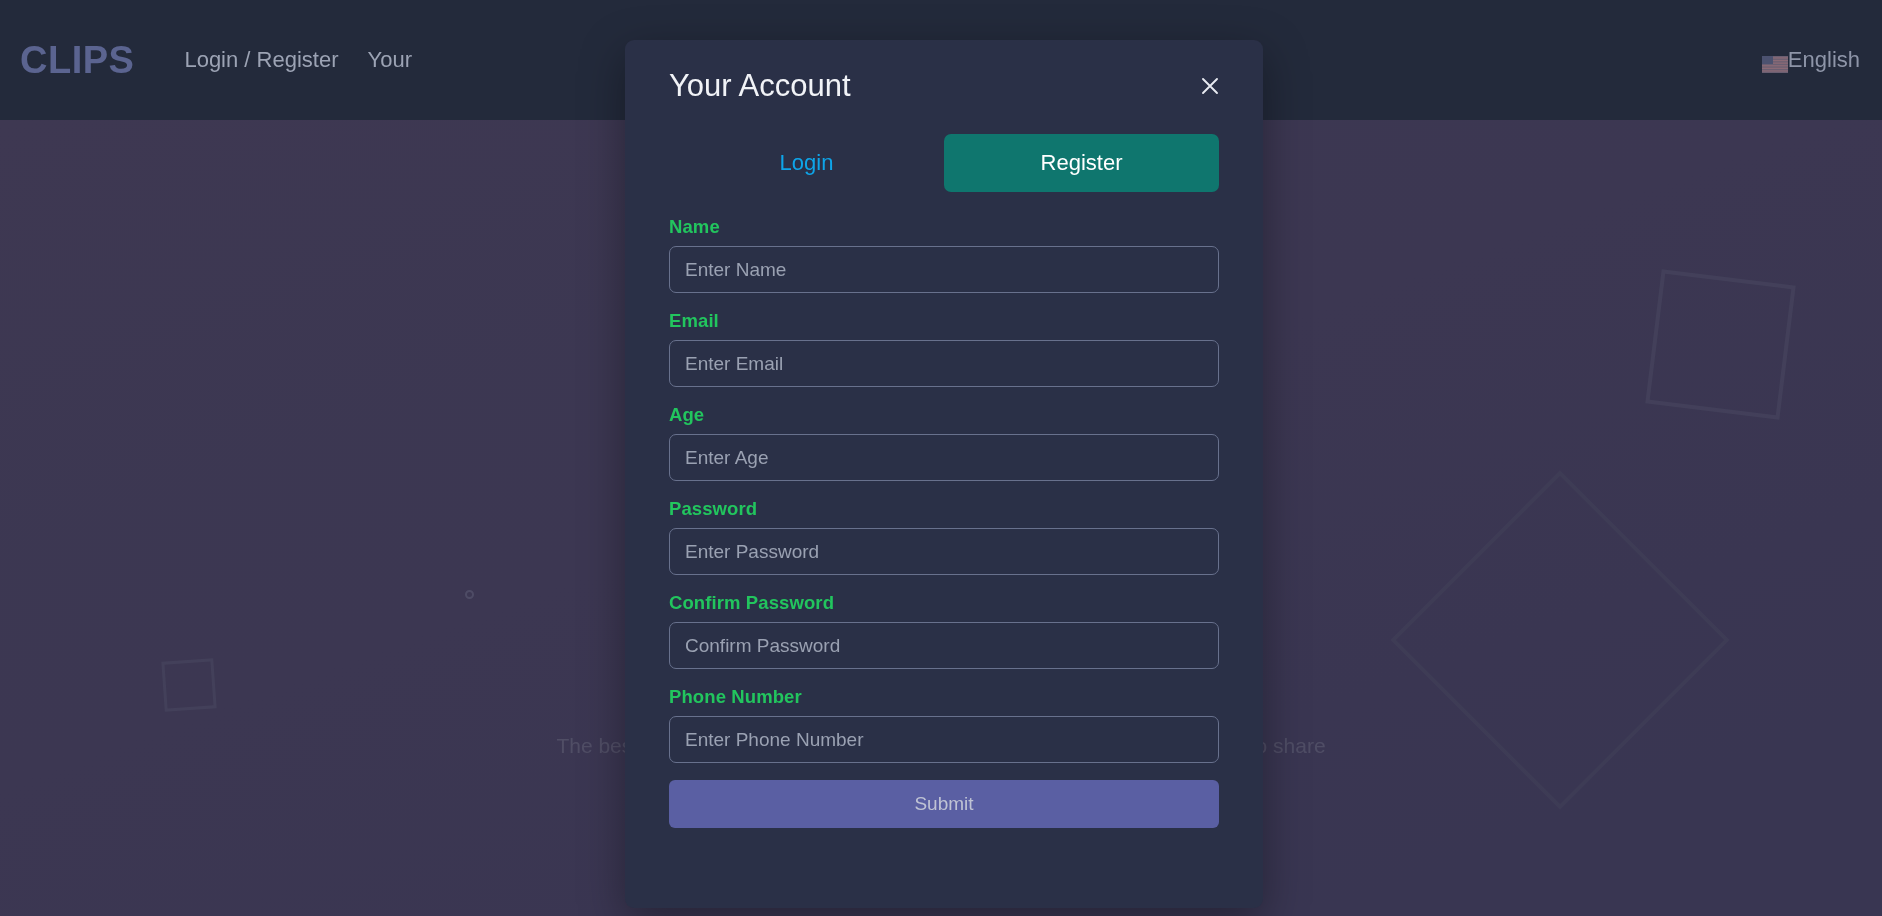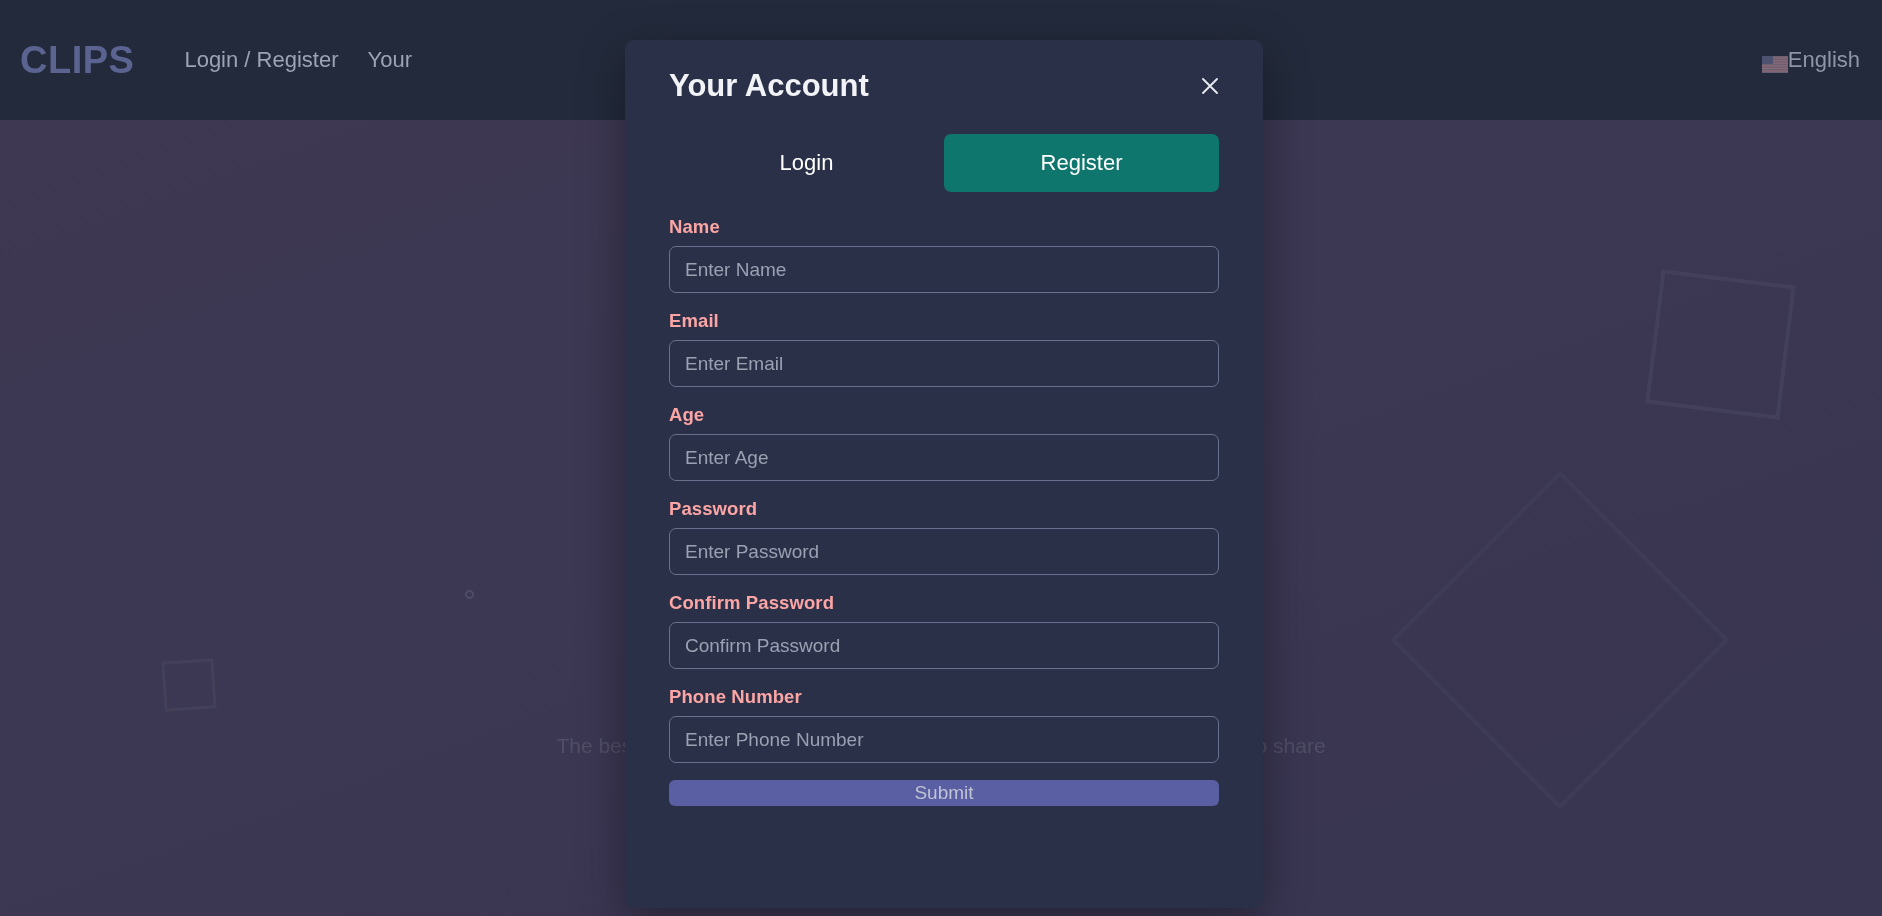--- a/index.html
+++ b/index.html
@@ -164,21 +164,21 @@
 
   .modal-head {
     position: relative;
     height: 92px;
     display: flex;
     align-items: center;
   }
 
   .modal-title {
     font-size: 31px;
-    font-weight: 700;
+    font-weight: 400;
     color: #f1f3f7;
   }
 
   .close-btn {
     position: absolute;
     right: -8px;
     top: 30px;
     width: 34px;
     height: 34px;
     display: flex;
@@ -195,40 +195,40 @@
     margin-top: 2px;
     margin-bottom: 24px;
   }
   .tab {
     flex: 1;
     height: 58px;
     display: flex;
     align-items: center;
     justify-content: center;
     font-size: 22px;
-    color: #ffffff;
+    color: #0ea5e9;
     border-radius: 7px;
     cursor: pointer;
     background: transparent;
     border: none;
     font-family: inherit;
   }
   .tab.active {
     background: #0f766e;
     color: #ffffff;
   }
 
   
   .field { margin-bottom: 17px; }
 
   .field-label {
     display: block;
     font-size: 18.5px;
     font-weight: 700;
-    color: #fca5a5;
+    color: #22c55e;
     margin-bottom: 8px;
     letter-spacing: 0.1px;
   }
 
   .field-input {
     display: block;
     width: 100%;
     height: 47px;
     padding: 16px 15px;
     font-size: 19px;
@@ -237,21 +237,21 @@
     background: #2a3047;
     border: 1px solid #68718d;
     border-radius: 7px;
     outline: none;
   }
   .field-input::placeholder { color: #9aa1b2; }
 
   .submit-btn {
     display: block;
     width: 100%;
-    height: 26px;
+    height: 48px;
     margin-top: 7px;
     font-size: 19px;
     font-family: inherit;
     color: #bfc3d4;
     background: #5a5fa3;
     border: none;
     border-radius: 6px;
     cursor: default;
   }
 </style>

